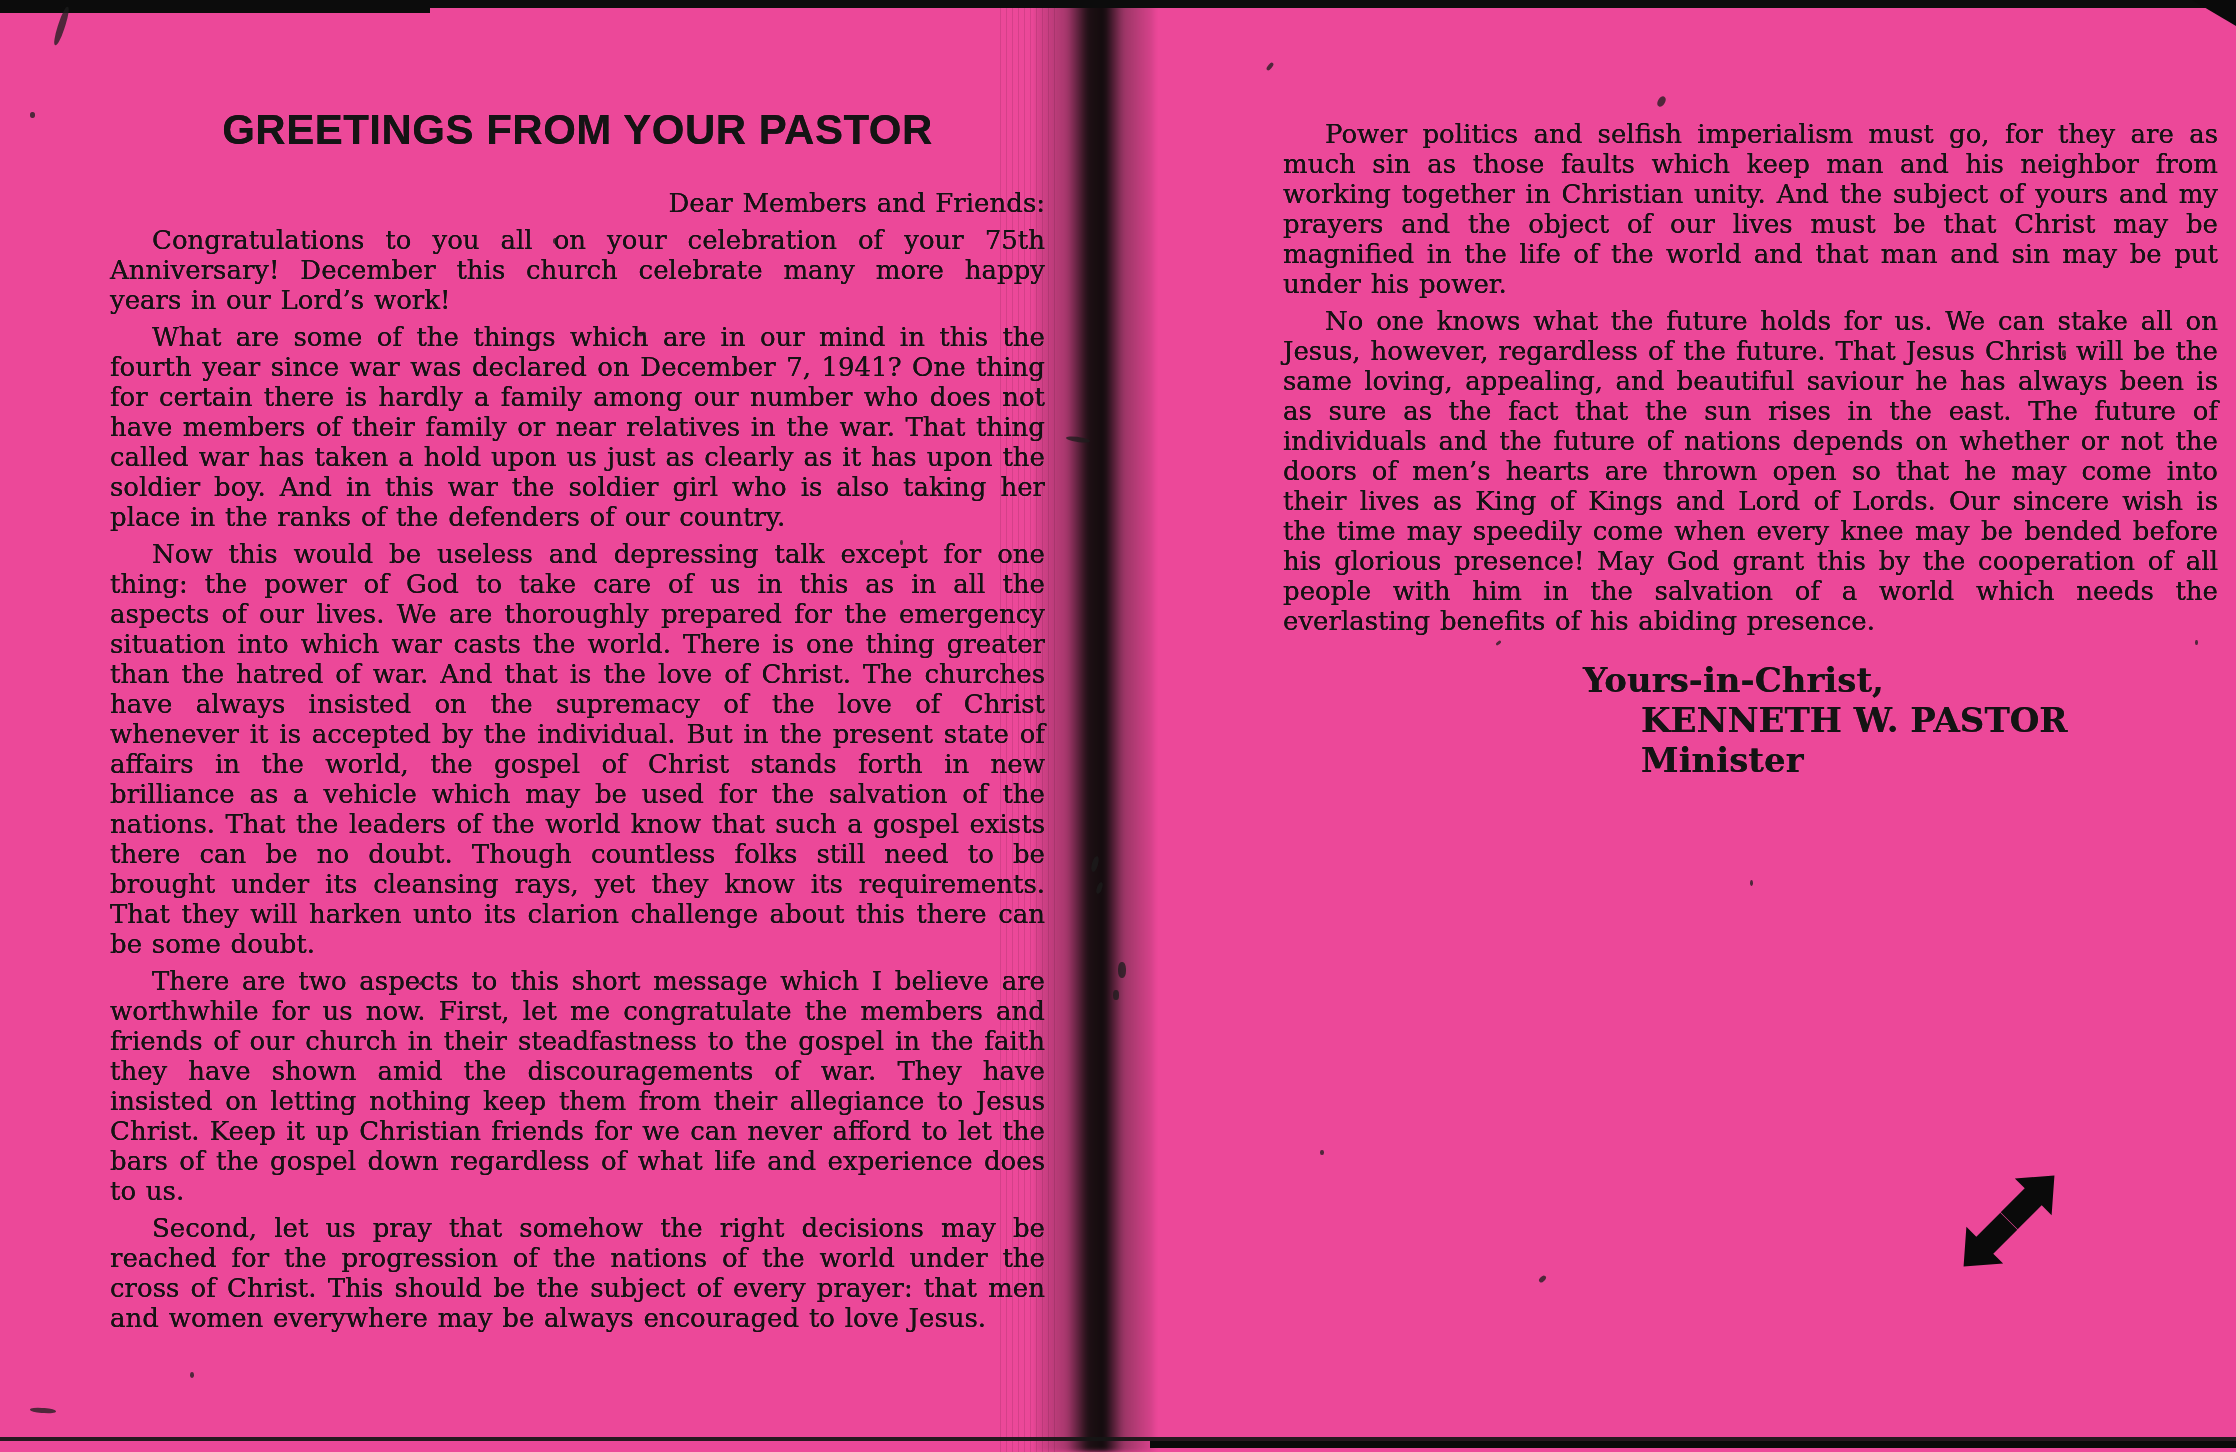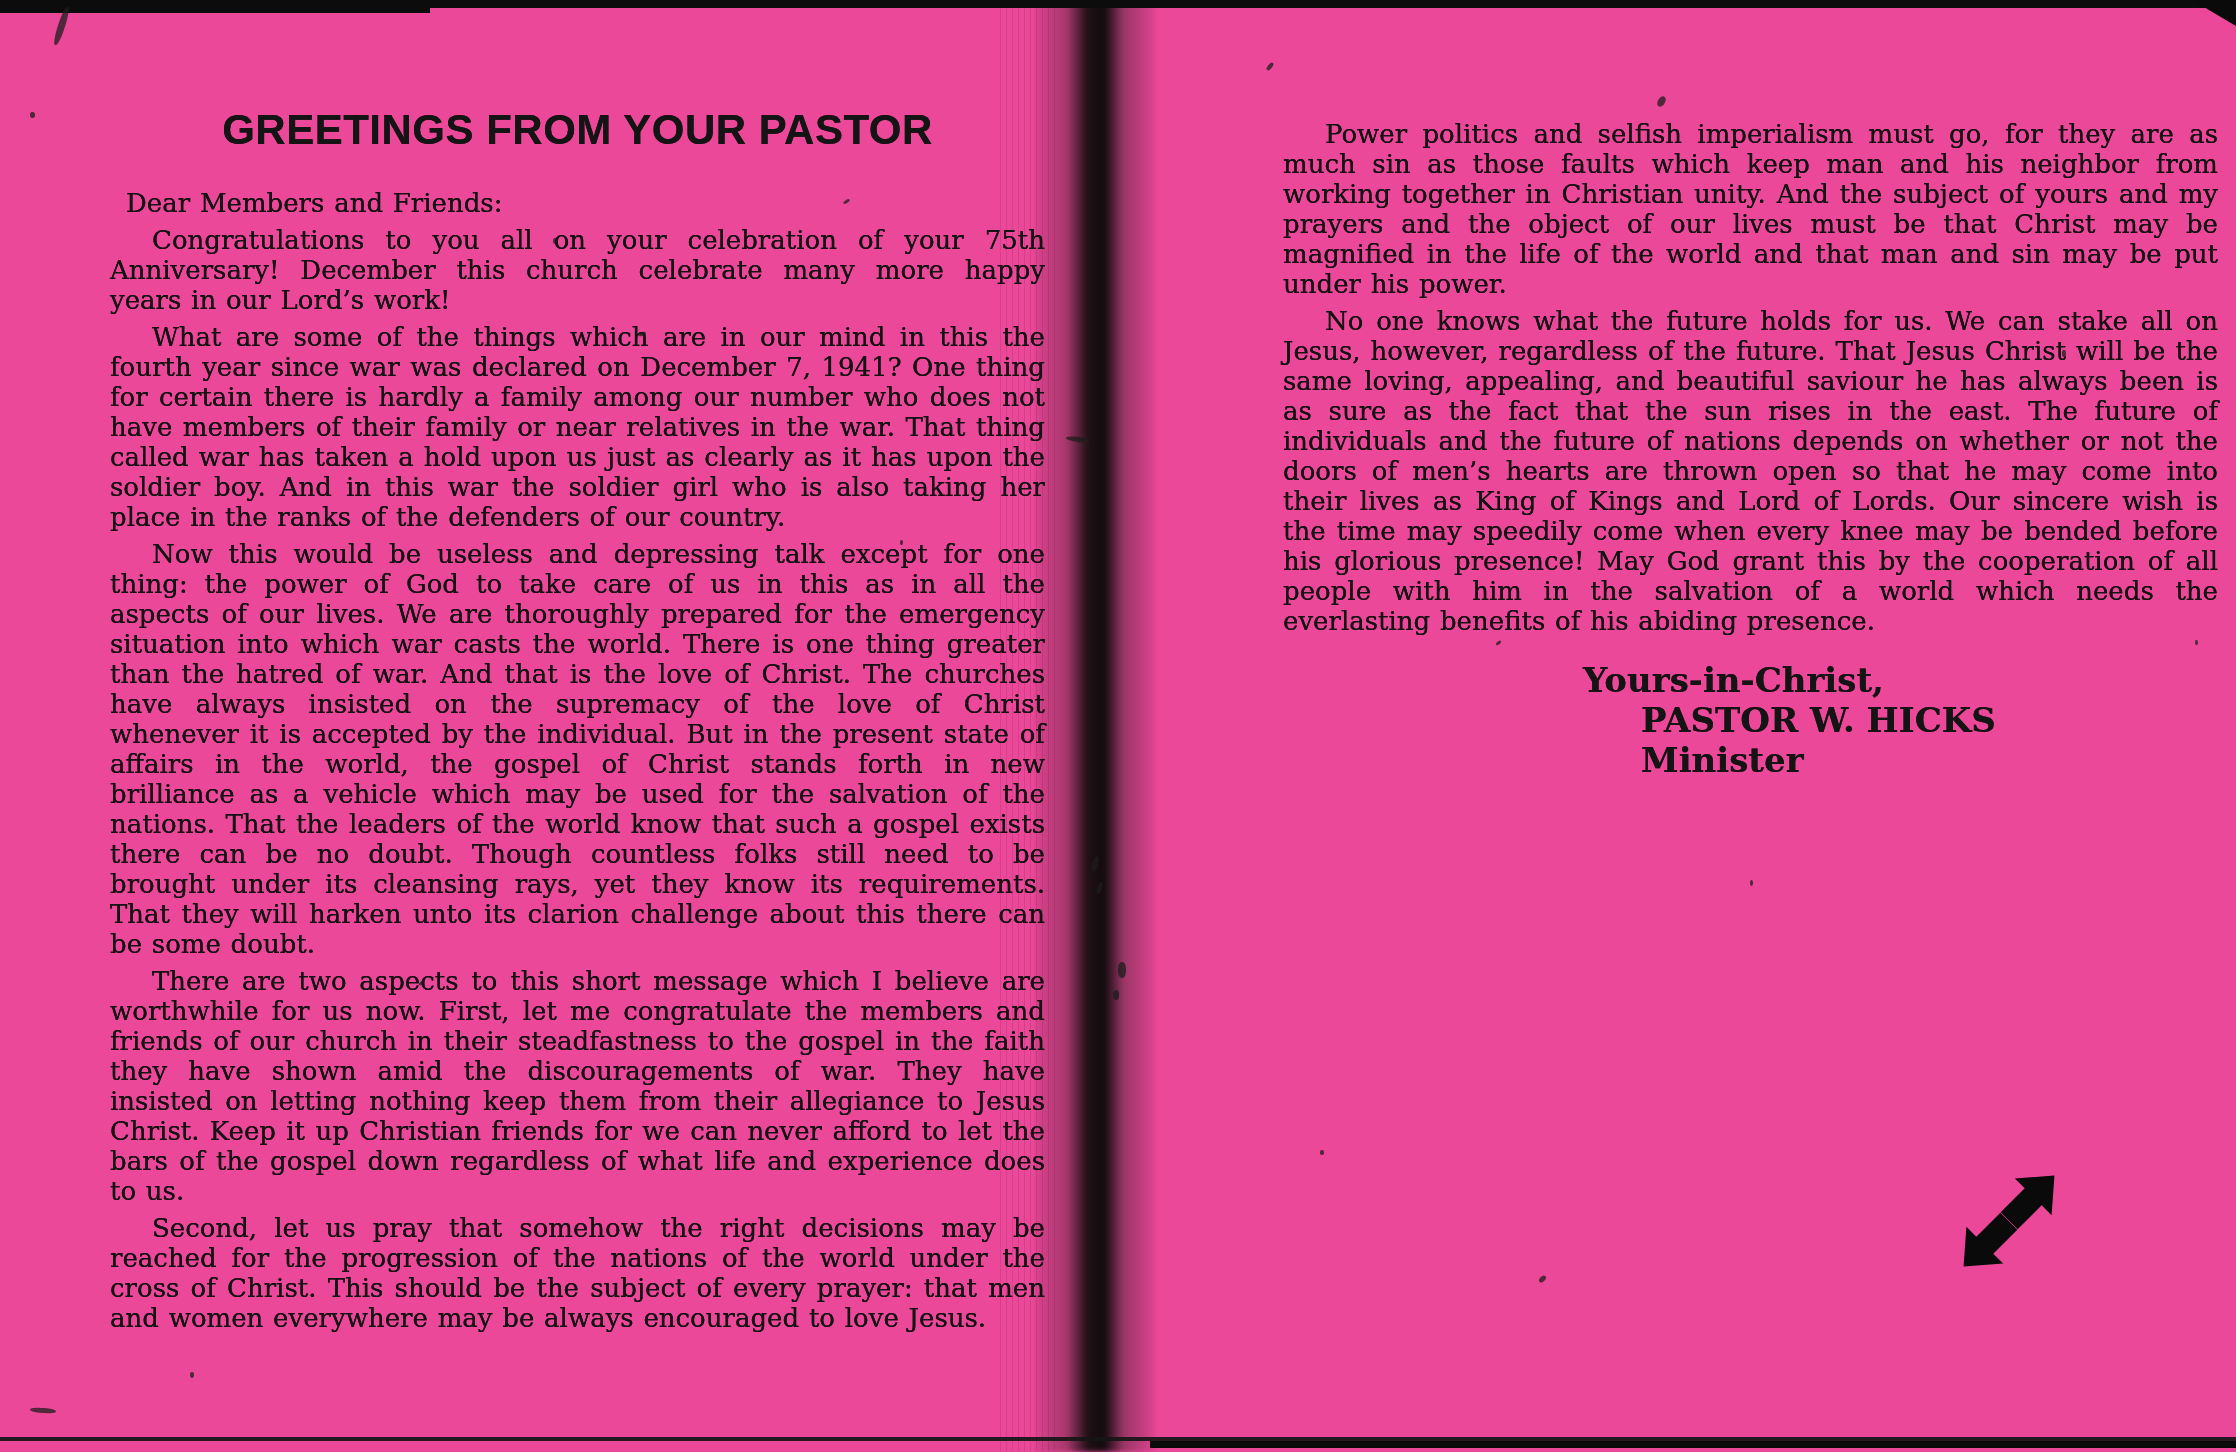--- a/index.html
+++ b/index.html
@@ -47,21 +47,21 @@
     margin:0 0 34px 0;
     text-shadow:0 0 .6px rgba(0,0,0,.8);
   }
   p{
     margin:7px 0;
     font-size:26px;line-height:30px;
     text-align:justify;
     text-shadow:0 0 .5px rgba(10,10,10,.75), 0 0 .4px rgba(10,10,10,.5);
     word-spacing:1.5px;
   }
-  p.salutation{margin:0 0 4px 16px;text-align:left;}
+  p.salutation{margin:0 0 4px 16px;text-align:right;}
   p.indent{text-indent:42px;}
   .signature{margin-top:24px;font-weight:bold;
     text-shadow:0 0 .5px rgba(10,10,10,.75);}
   .signature div{font-size:34px;line-height:40px;}
   .sig-closing{padding-left:300px;}
   .sig-name{padding-left:358px;}
   .sig-role{padding-left:358px;}
   
   .expand-icon{position:absolute;left:1938px;top:1150px;width:142px;height:142px;cursor:pointer;}
   
@@ -88,21 +88,21 @@
     <p class="indent">Now this would be useless and depressing talk except for one thing: the power of God to take care of us in this as in all the aspects of our lives.  We are thoroughly prepared for the emergency situation into which war casts the world.  There is one thing greater than the hatred of war.  And that is the love of Christ.  The churches have always insisted on the supremacy of the love of Christ whenever it is accepted by the individual.  But in the present state of affairs in the world, the gospel of Christ stands forth in new brilliance as a vehicle which may be used for the salvation of the nations.  That the leaders of the world know that such a gospel exists there can be no doubt.  Though countless folks still need to be brought under its cleansing rays, yet they know its requirements.  That they will harken unto its clarion challenge about this there can be some doubt.</p>
     <p class="indent">There are two aspects to this short message which I believe are worthwhile for us now.  First, let me congratulate the members and friends of our church in their steadfastness to the gospel in the faith they have shown amid the discouragements of war.  They have insisted on letting nothing keep them from their allegiance to Jesus Christ.  Keep it up Christian friends for we can never afford to let the bars of the gospel down regardless of what life and experience does to us.</p>
     <p class="indent">Second, let us pray that somehow the right decisions may be reached for the progression of the nations of the world under the cross of Christ.  This should be the subject of every prayer: that men and women everywhere may be always encouraged to love Jesus.</p>
   </div>
 
   <div class="page right">
     <p class="indent">Power politics and selfish imperialism must go, for they are as much sin as those faults which keep man and his neighbor from working together in Christian unity.  And the subject of yours and my prayers and the object of our lives must be that Christ may be magnified in the life of the world and that man and sin may be put under his power.</p>
     <p class="indent">No one knows what the future holds for us.  We can stake all on Jesus, however, regardless of the future.  That Jesus Christ will be the same loving, appealing, and beautiful saviour he has always been is as sure as the fact that the sun rises in the east.  The future of individuals and the future of nations depends on whether or not the doors of men’s hearts are thrown open so that he may come into their lives as King of Kings and Lord of Lords.  Our sincere wish is the time may speedily come when every knee may be bended before his glorious presence!  May God grant this by the cooperation of all people with him in the salvation of a world which needs the everlasting benefits of his abiding presence.</p>
     <div class="signature">
       <div class="sig-closing">Yours-in-Christ,</div>
-      <div class="sig-name">PASTOR W. HICKS</div>
+      <div class="sig-name">KENNETH W. PASTOR</div>
       <div class="sig-role">Minister</div>
     </div>
   </div>
 
   <svg class="expand-icon" viewBox="0 0 142 142" xmlns="http://www.w3.org/2000/svg">
 
     <g transform="translate(103,39) rotate(-45)">
       <polygon points="-45,-12 -11,-12 -11,-26 19,0 -11,26 -11,12 -45,12" fill="#0a0a0a"></polygon>
     </g>
 

